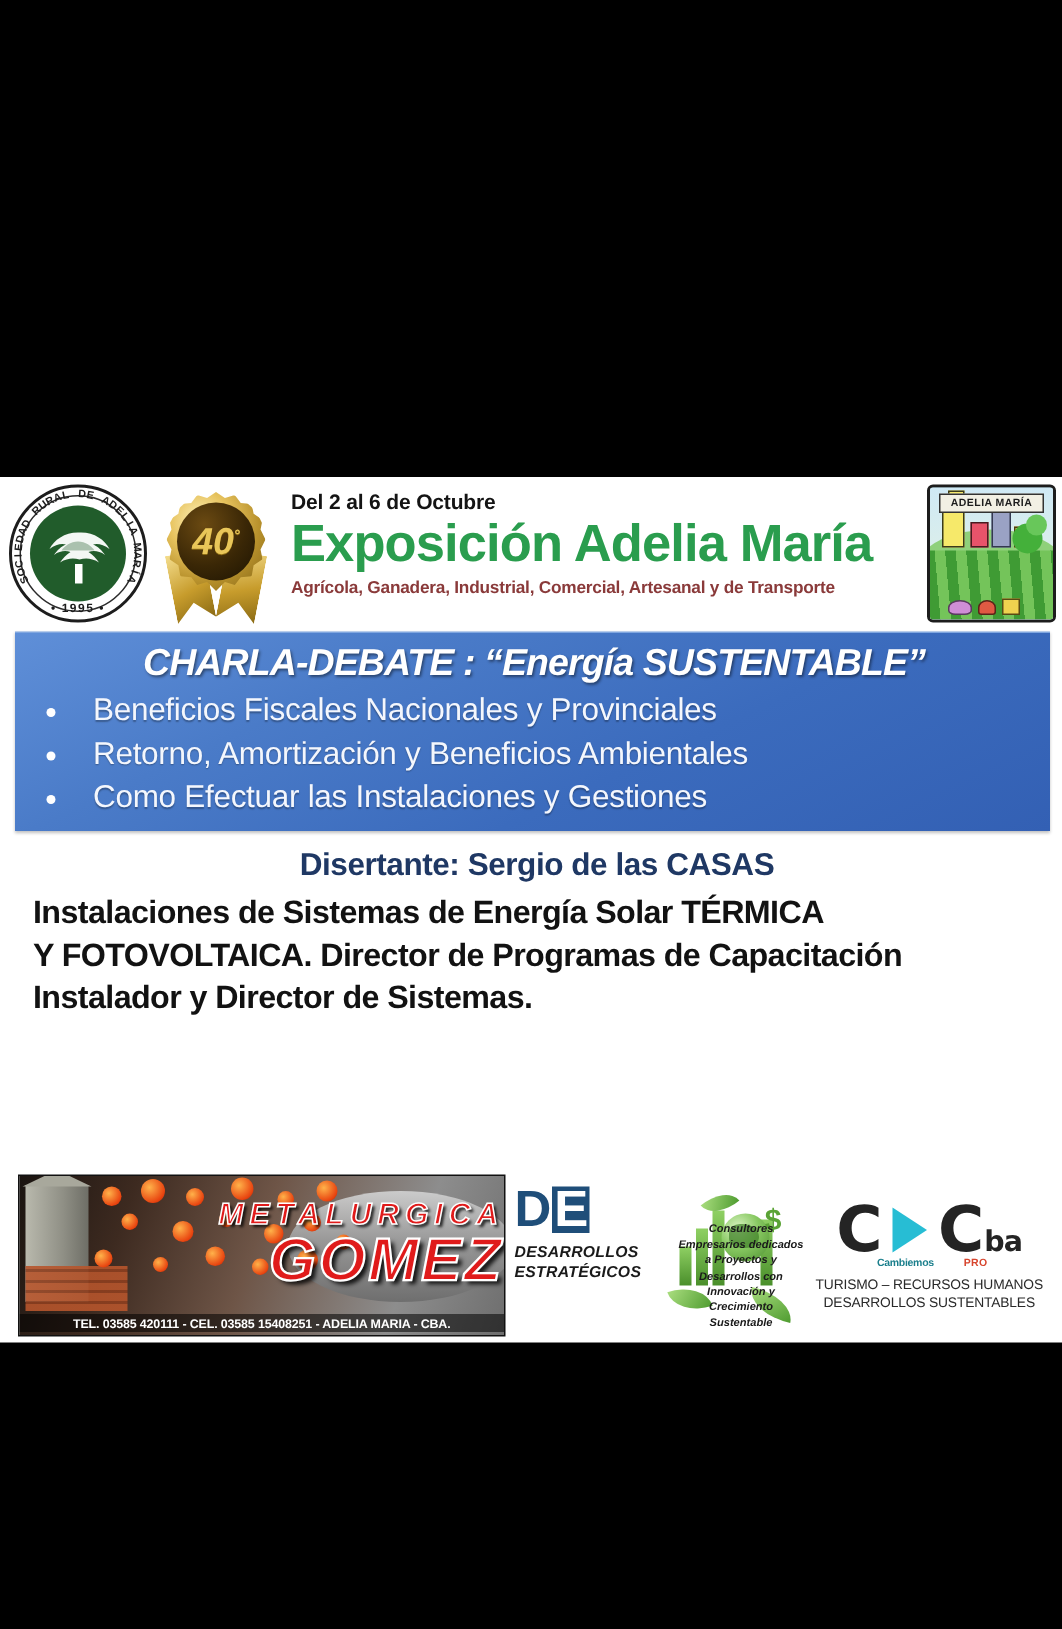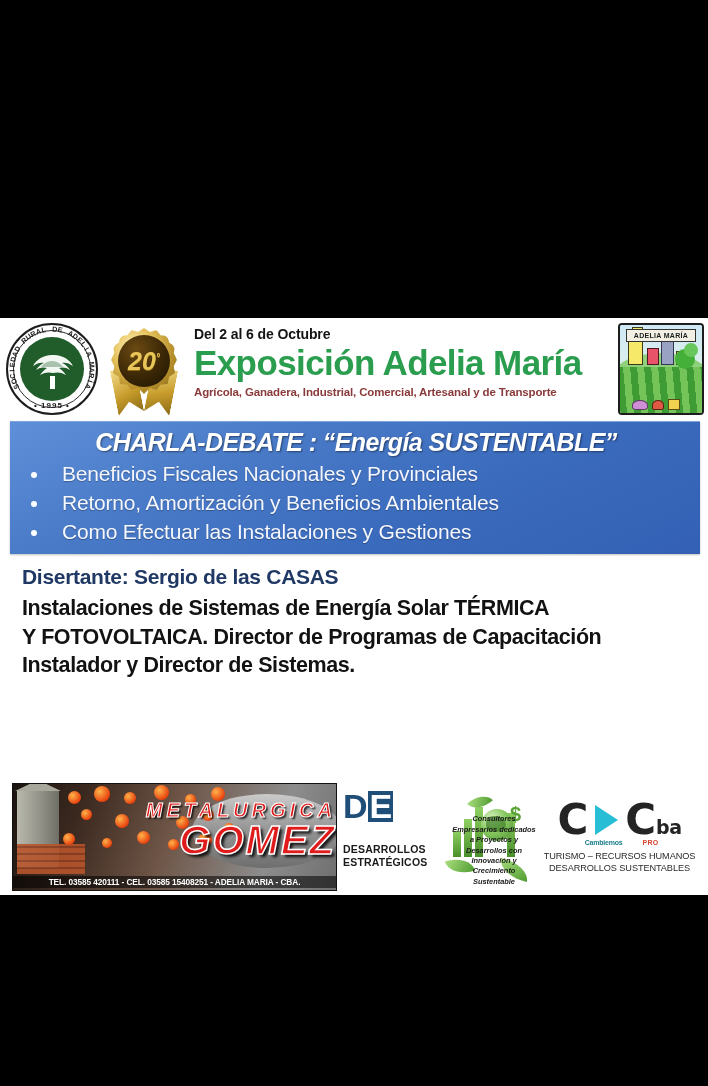--- a/index.html
+++ b/index.html
@@ -199,21 +199,21 @@
   }
   .banner-when {
     margin-top: 2px; text-align: center;
     font-size: 21.5px; font-weight: bold; color: #16305f;
     letter-spacing: -.3px; line-height: 1.25;
   }
 
   
   .speaker { padding: 10px 14px 0 22px; }
   .speaker-name {
-    text-align: left; font-size: 21px; font-weight: bold;
+    text-align: center; font-size: 21px; font-weight: bold;
     color: #1f3864; letter-spacing: -.3px; line-height: 1.2;
   }
   .speaker-bio {
     margin-top: 5px;
     font-size: 21.5px; font-weight: bold; color: #121212;
     line-height: 1.34; letter-spacing: -.4px;
   }
 
   
   .sponsors {
@@ -285,22 +285,22 @@
   .de-left { width: 104px; padding-top: 8px; }
   .de-logo {
     font-size: 34px; font-weight: bold; color: #1f4e79;
     line-height: .9; letter-spacing: -1px;
   }
   .de-logo .e-box {
     display: inline-block; background: #1f4e79; color: #fff;
     padding: 0 2px; margin-left: 1px;
   }
   .de-name {
-    margin-top: 21px; font-size: 10.5px; font-weight: bold;
-    color: #1a1a1a; line-height: 1.25; letter-spacing: .2px;
+    margin-top: 7px; font-size: 10.5px; font-weight: bold;
+    color: #1a1a1a; line-height: 1.25; letter-spacing: .2px; font-style: italic;
   }
   .de-art { position: relative; flex: 1 1 auto; }
   .de-globe {
     position: absolute; left: 34px; top: 26px; width: 32px; height: 32px;
     border-radius: 50%;
     background: radial-gradient(circle at 34% 30%, #d9f3c2 0%, #87c861 45%, #4c8f2f 100%);
   }
   .de-globe::after {
     content:""; position:absolute; left:5px; top:7px; width:20px; height:16px;
     background: #3f7f28; border-radius: 40% 60% 50% 45%;
@@ -414,21 +414,21 @@
             <span style="transform: rotate(18deg) translate(40px, 0px) rotate(90deg) translate(-50%, -50%);">Í</span>
             <span style="transform: rotate(26deg) translate(40px, 0px) rotate(90deg) translate(-50%, -50%);">A</span>
           </div>
         <div class="seal-year">• 1995 •</div>
       </div>
 
       <div class="medal">
         <div class="medal-ribbon"></div>
         <div class="medal-star"></div>
         <div class="medal-inner">
-          <span class="medal-num"><span>20</span><sup>°</sup></span>
+          <span class="medal-num"><span>40</span><sup>°</sup></span>
         </div>
       </div>
 
       <div class="titles">
         <div class="t-dates">Del 2 al 6 de Octubre</div>
         <div class="t-main">Exposición Adelia María</div>
         <div class="t-sub">Agrícola, Ganadera, Industrial, Comercial, Artesanal y de Transporte</div>
       </div>
 
       <div class="village">

